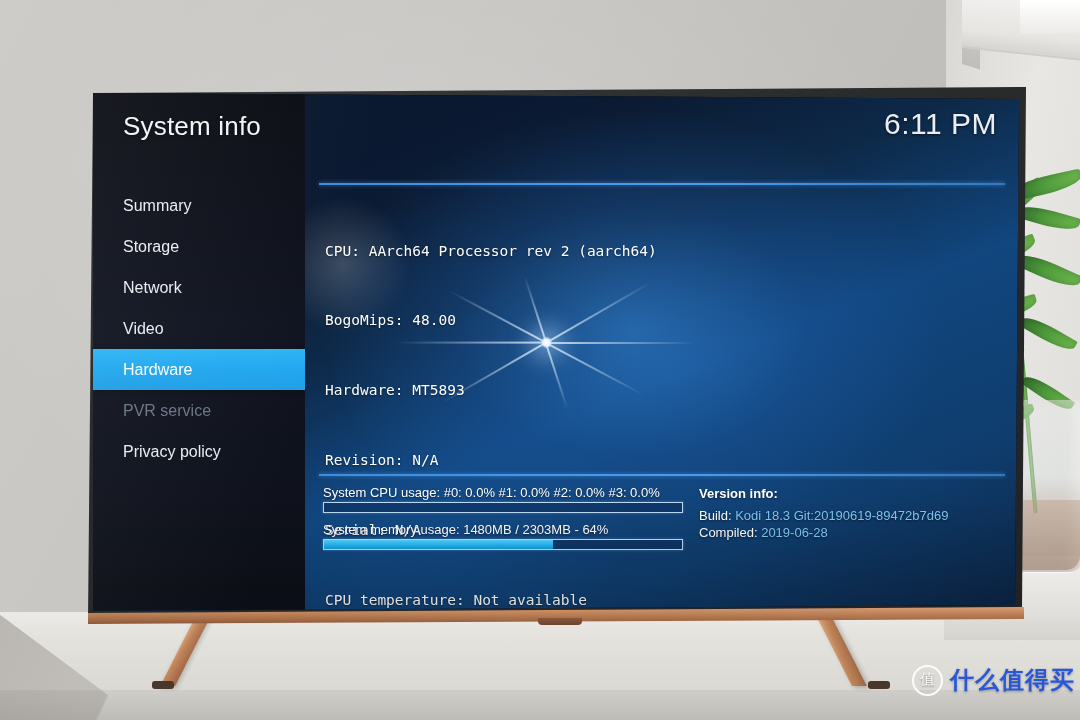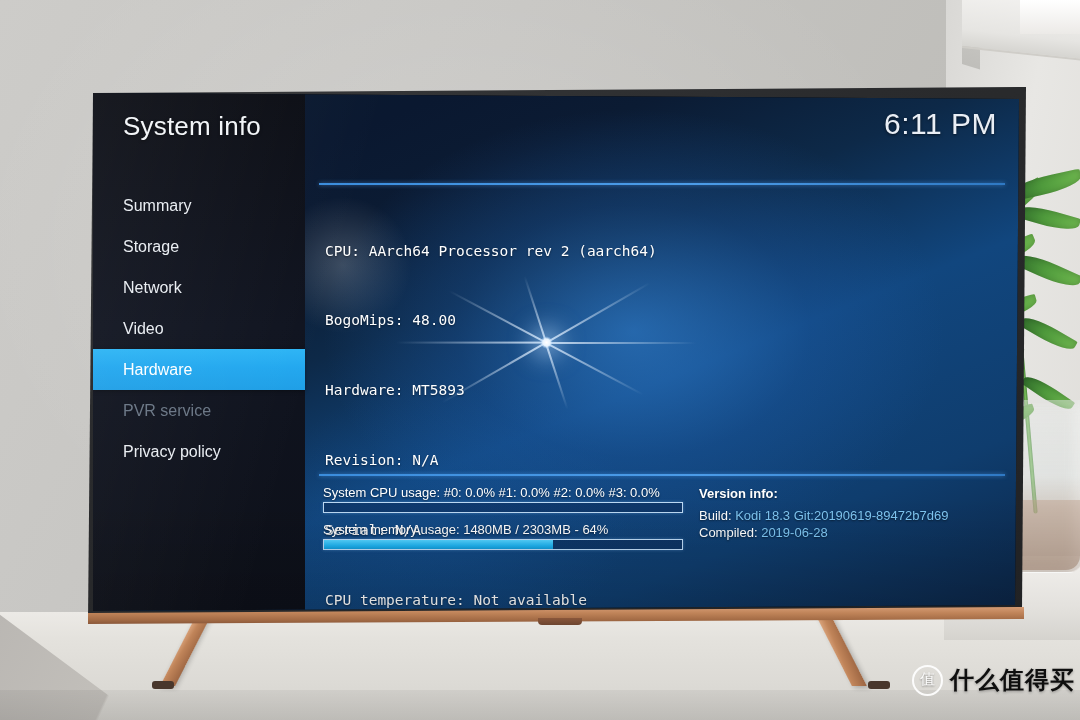--- a/index.html
+++ b/index.html
@@ -374,21 +374,21 @@
     border-radius: 50%;
     border: 2px solid #ffffff;
     color: #ffffff;
     font-size: 15px;
     line-height: 24px;
     text-align: center;
     font-family: "DejaVu Sans", sans-serif;
     text-shadow: 0 1px 2px rgba(0,0,0,0.45);
   }
   .wm-text {
-    color: #000000;
+    color: #1d4ed8;
     font-size: 24px;
     font-weight: bold;
     letter-spacing: 1px;
     font-family: "DejaVu Sans", sans-serif;
     text-shadow: 0 1px 3px rgba(0,0,0,0.35);
   }
 </style>
 </head>
 <body>
 

